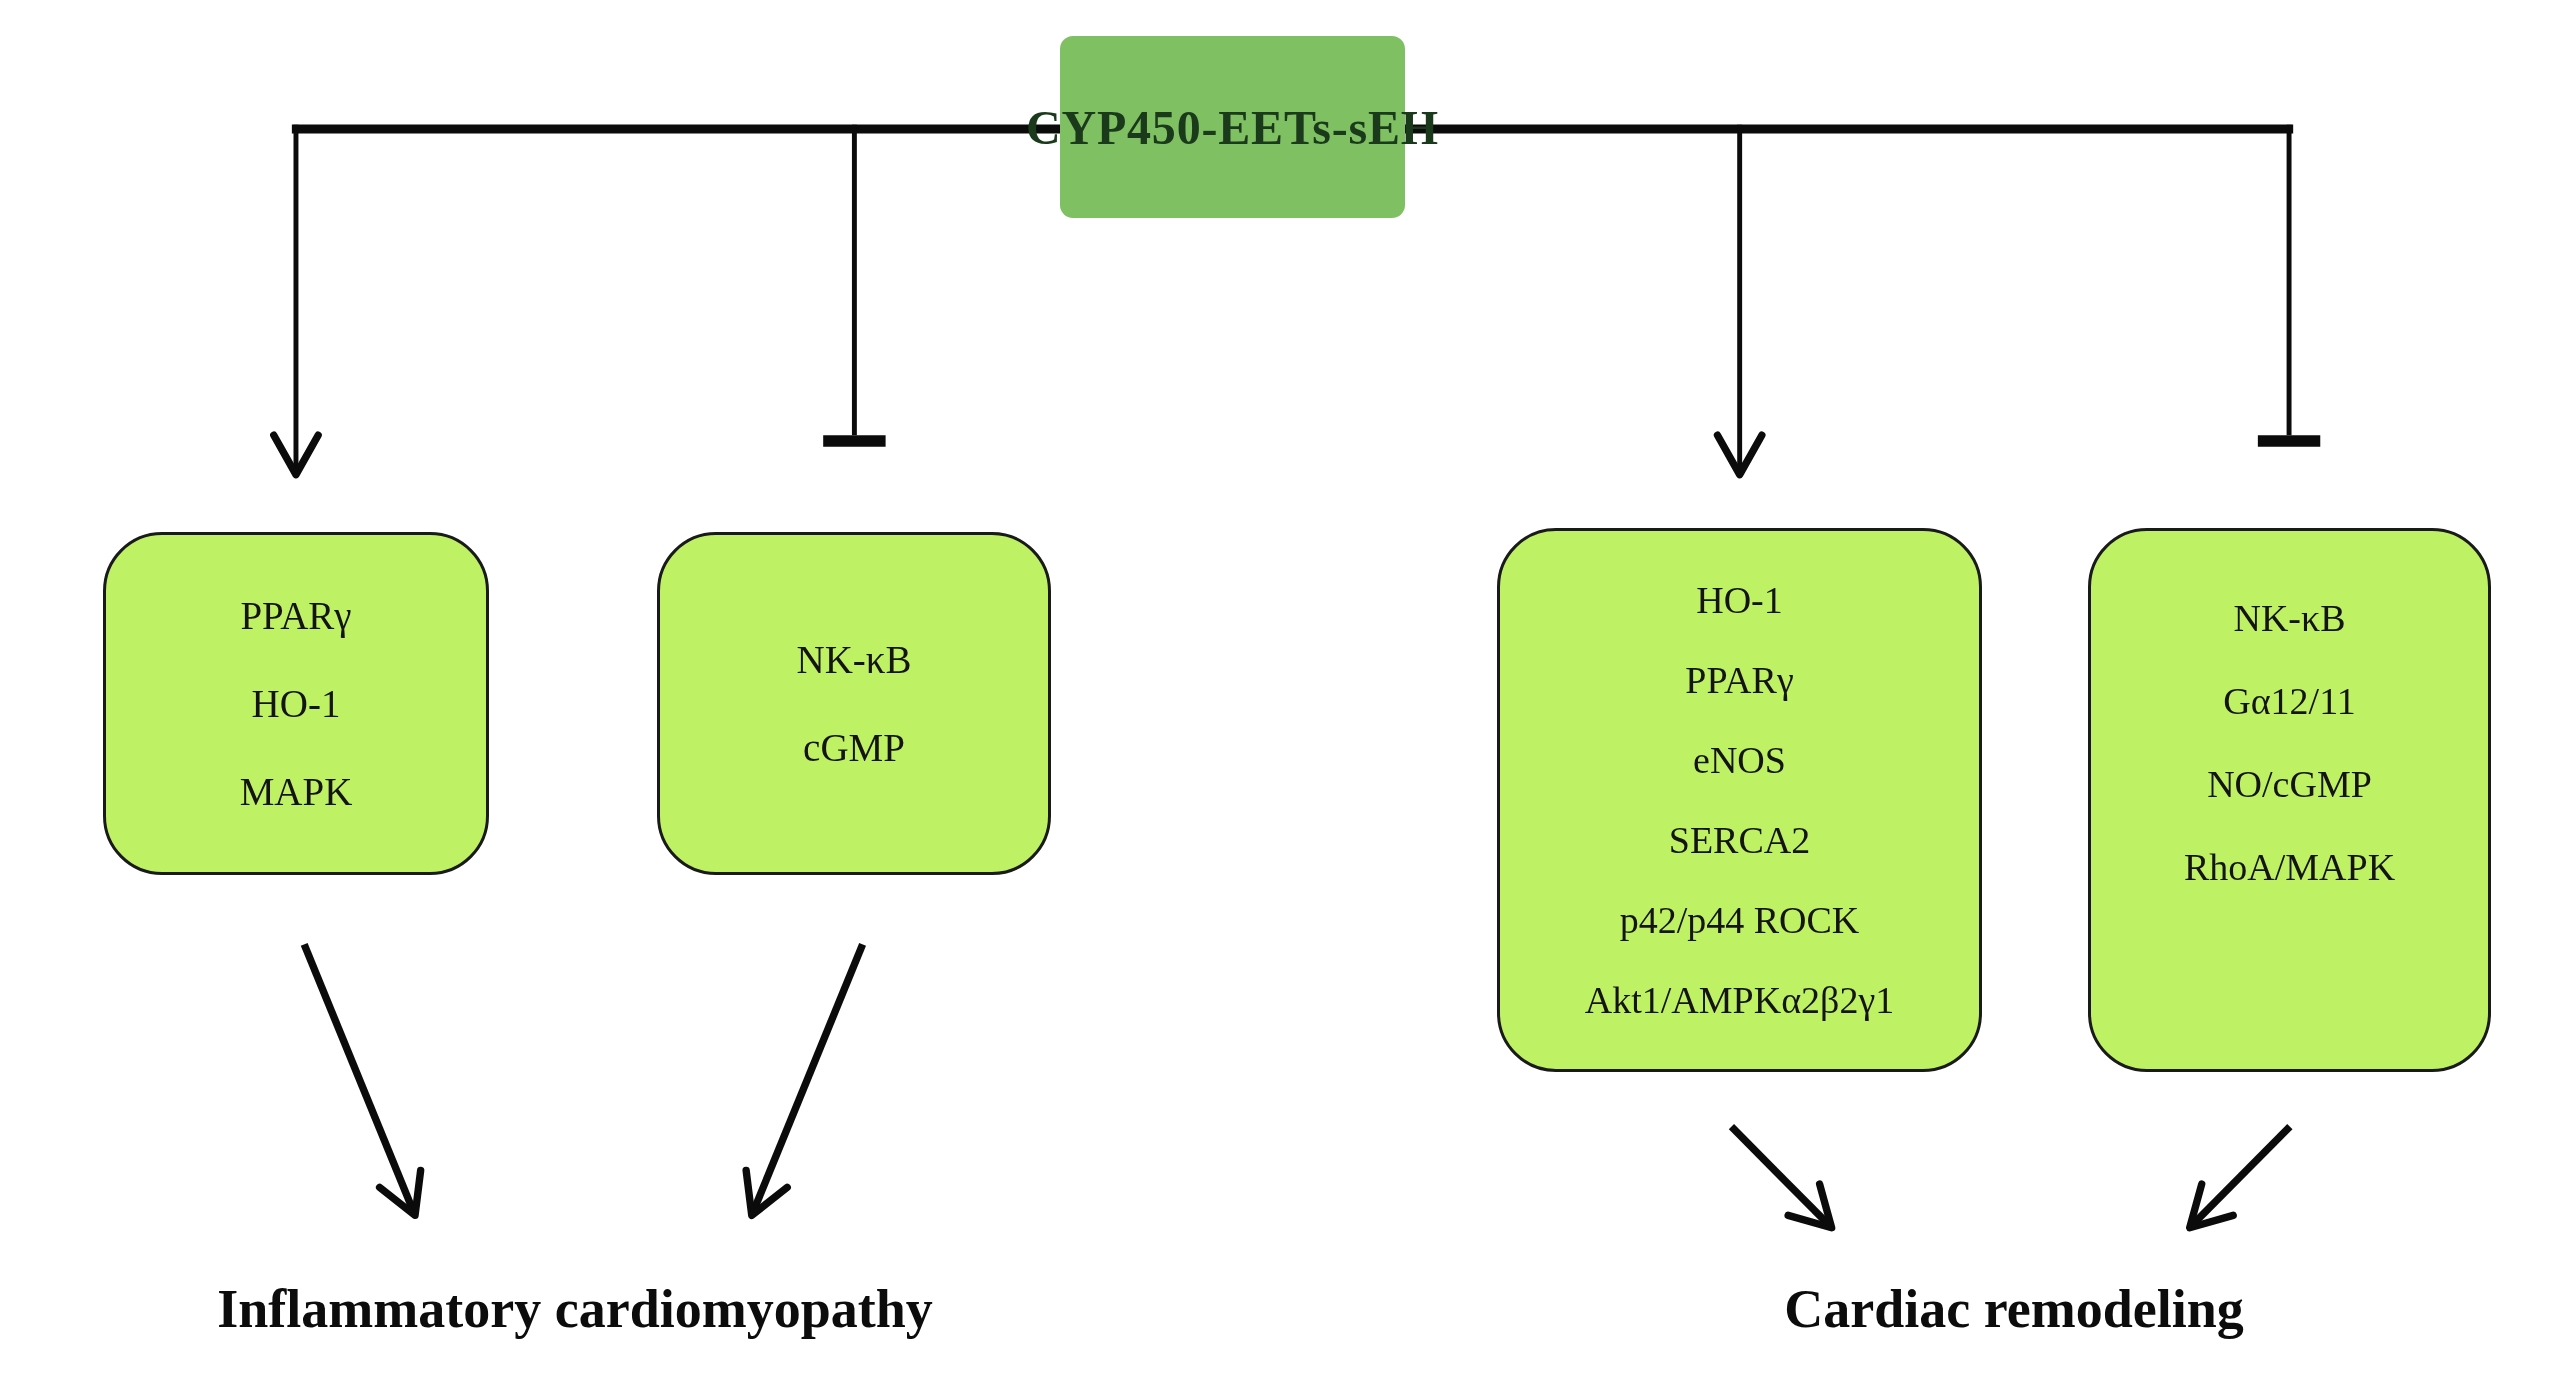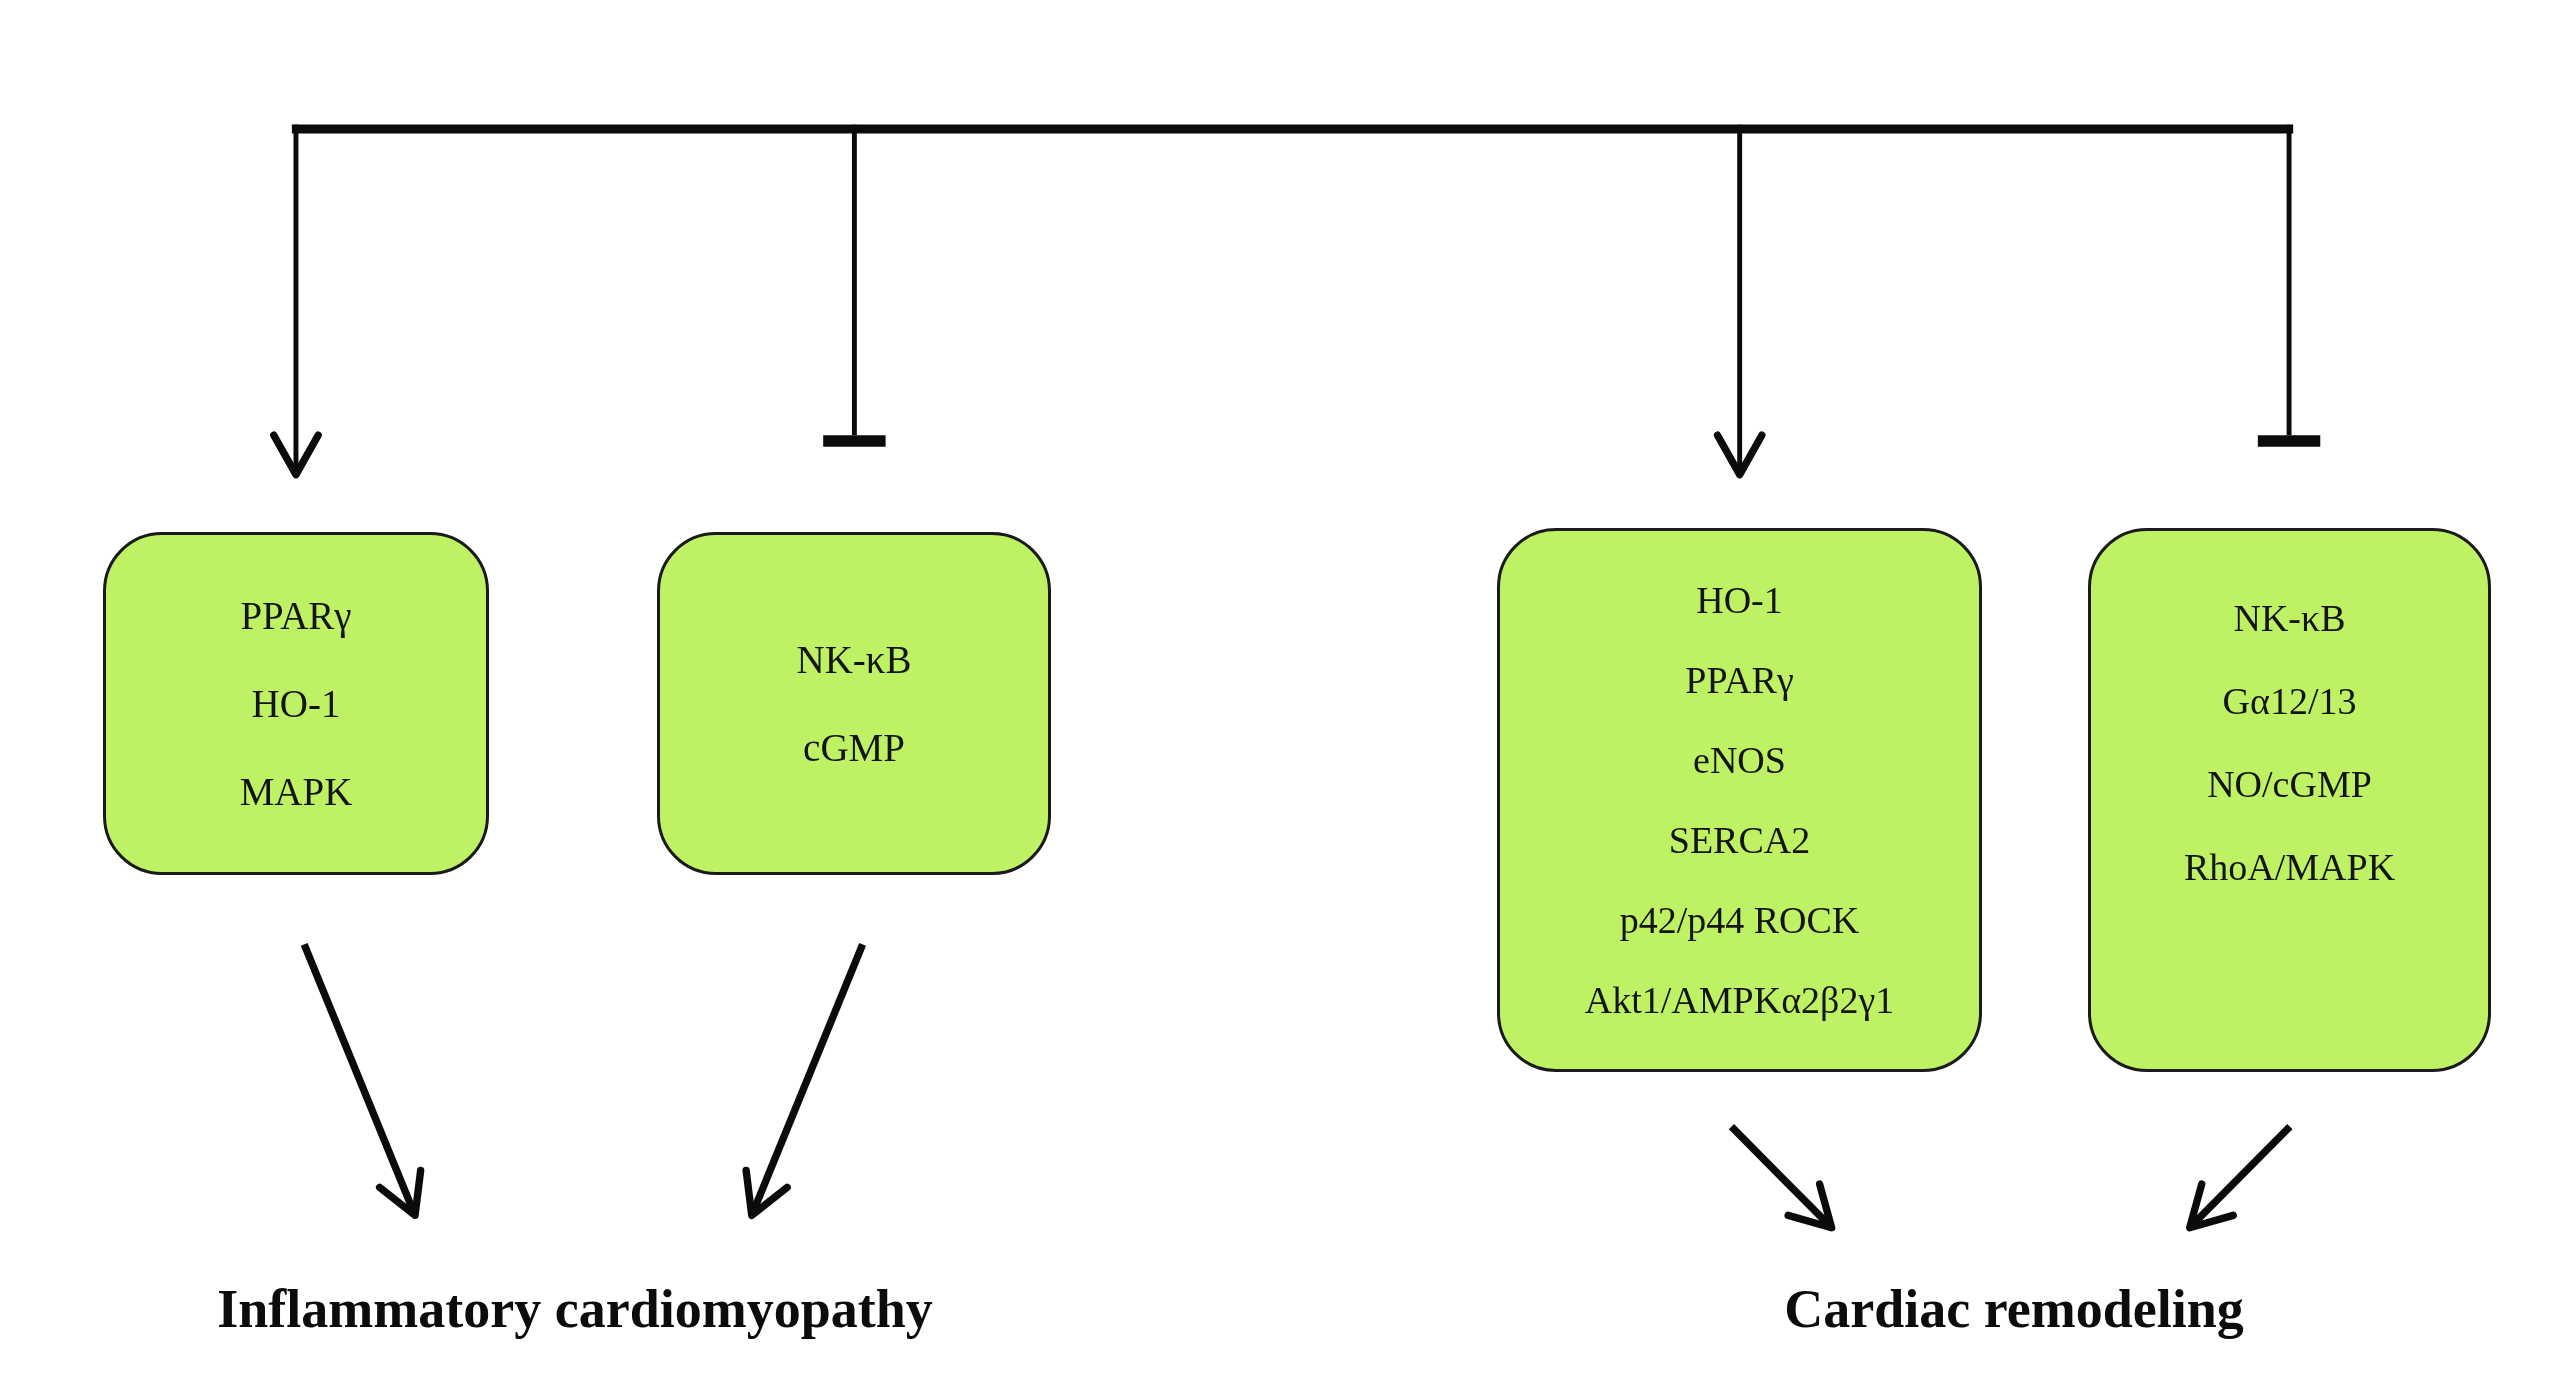--- a/index.html
+++ b/index.html
@@ -86,20 +86,23 @@
     <line x1="2787" y1="152" x2="2787" y2="530" stroke="#0b0b0b" stroke-width="6"></line>
     <line x1="2749" y1="537" x2="2825" y2="537" stroke="#0b0b0b" stroke-width="14"></line>
 
     <line x1="370" y1="1150" x2="505" y2="1480" stroke="#0b0b0b" stroke-width="9" marker-end="url(#arrow)"></line>
     <line x1="1050" y1="1150" x2="915" y2="1480" stroke="#0b0b0b" stroke-width="9" marker-end="url(#arrow)"></line>
 
     <line x1="2108" y1="1372" x2="2230" y2="1495" stroke="#0b0b0b" stroke-width="9" marker-end="url(#arrow)"></line>
     <line x1="2788" y1="1372" x2="2666" y2="1495" stroke="#0b0b0b" stroke-width="9" marker-end="url(#arrow)"></line>
   </svg>
 
+  <div class="root-node">
+    <span class="root-label">CYP450-EETs-sEH</span>
+  </div>
 
   <div class="mediator-box" id="box1">
     <span class="item">PPARγ</span>
     <span class="item">HO-1</span>
     <span class="item">MAPK</span>
   </div>
 
   <div class="mediator-box" id="box2">
     <span class="item">NK-κB</span>
     <span class="item">cGMP</span>
@@ -109,21 +112,21 @@
     <span class="item">HO-1</span>
     <span class="item">PPARγ</span>
     <span class="item">eNOS</span>
     <span class="item">SERCA2</span>
     <span class="item">p42/p44 ROCK</span>
     <span class="item">Akt1/AMPKα2β2γ1</span>
   </div>
 
   <div class="mediator-box" id="box4">
     <span class="item">NK-κB</span>
-    <span class="item">Gα12/13</span>
+    <span class="item">Gα12/11</span>
     <span class="item">NO/cGMP</span>
     <span class="item">RhoA/MAPK</span>
   </div>
 
   <div class="outcome" id="outcome-left">Inflammatory cardiomyopathy</div>
   <div class="outcome" id="outcome-right">Cardiac remodeling</div>
 
 </div>
 
 

